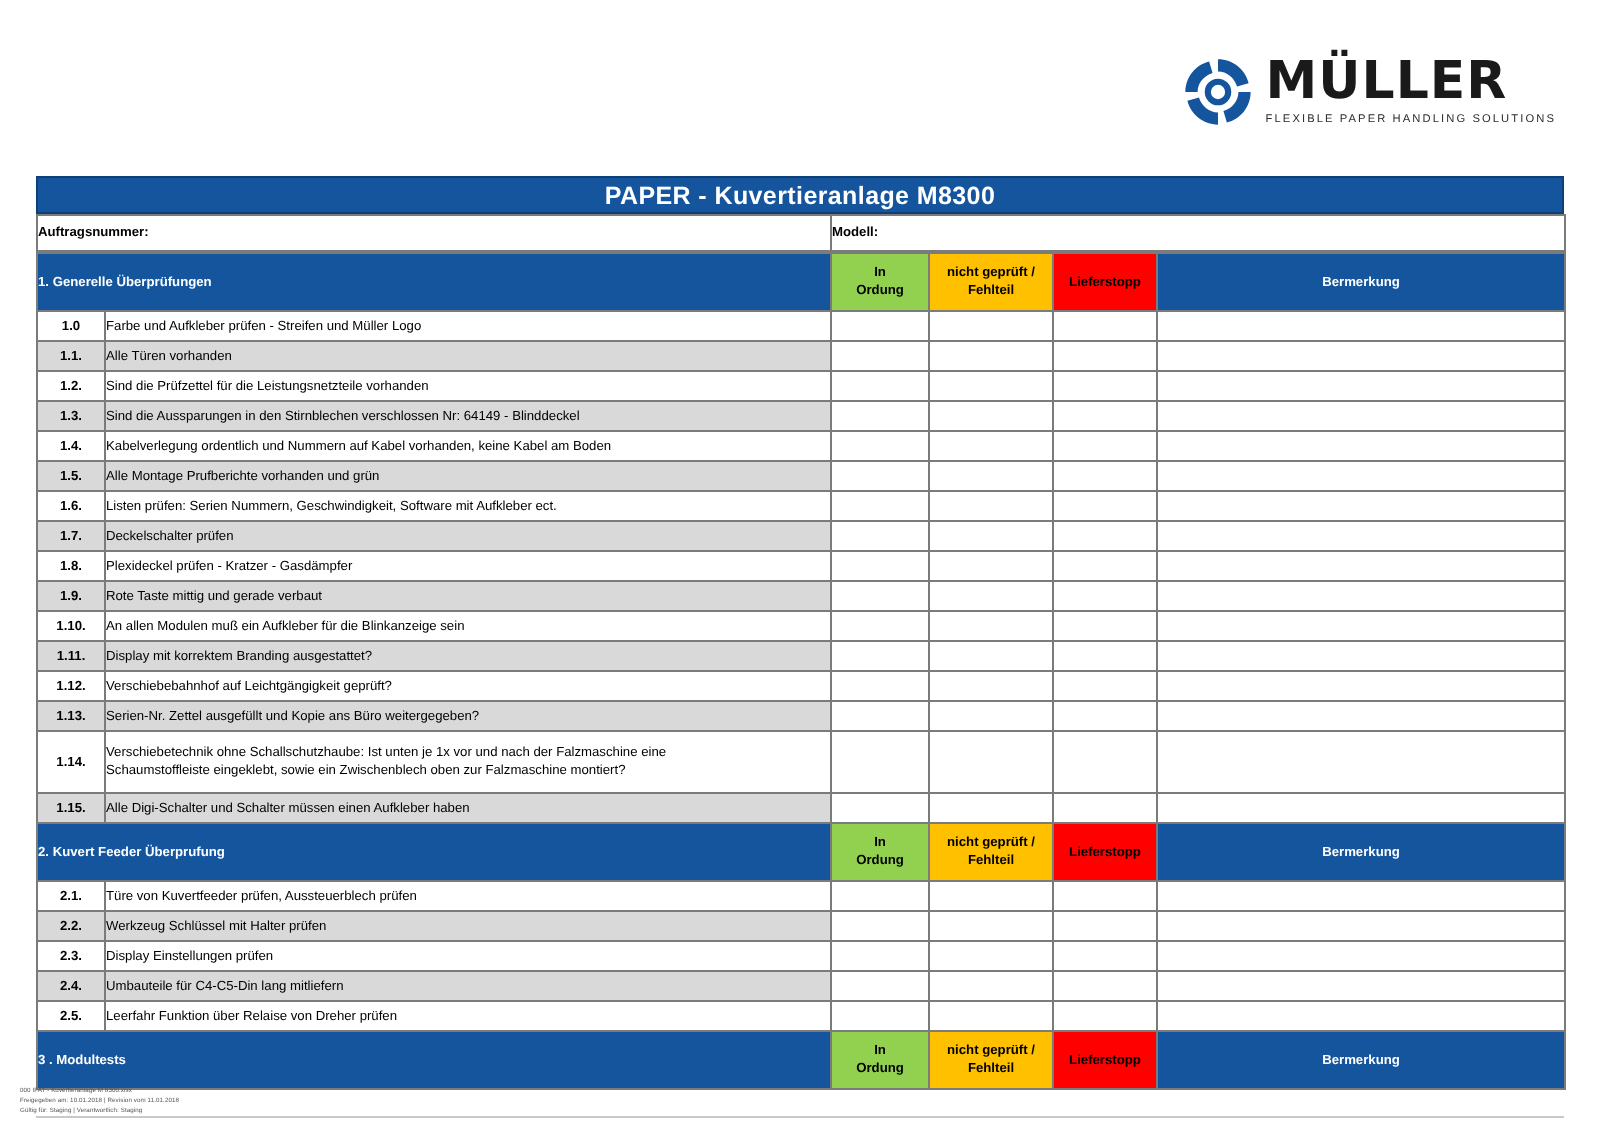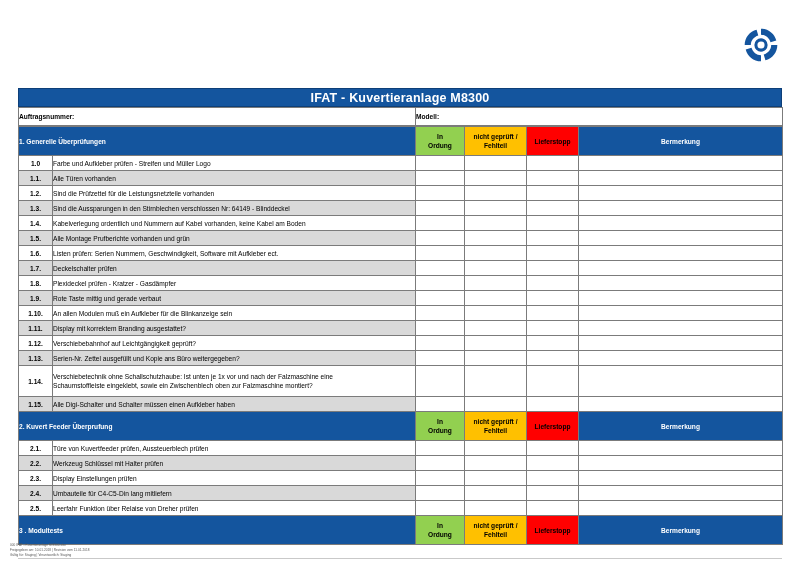--- a/index.html
+++ b/index.html
@@ -163,26 +163,30 @@
       <g fill="#14559E">
         <path d="M50 4 A46 46 0 0 1 96 50 A46 46 0 0 1 50 96 A46 46 0 0 1 4 50 A46 46 0 0 1 50 4 Z
                  M50 14 A36 36 0 0 0 14 50 A36 36 0 0 0 50 86 A36 36 0 0 0 86 50 A36 36 0 0 0 50 14 Z" fill="none"></path>
         <path d="M50 2 C72 2 90 17 95 37 L78 42 C74 29 63 20 50 20 Z"></path>
         <path d="M98 50 C98 72 83 90 63 95 L58 78 C71 74 80 63 80 50 Z"></path>
         <path d="M50 98 C28 98 10 83 5 63 L22 58 C26 71 37 80 50 80 Z"></path>
         <path d="M2 50 C2 28 17 10 37 5 L42 22 C29 26 20 37 20 50 Z"></path>
         <circle cx="50" cy="50" r="15" fill="none" stroke="#14559E" stroke-width="9"></circle>
       </g>
     </svg>
+    <span class="logo-text-block">
+      <span class="logo-word">MÜLLER</span>
+      <span class="logo-tag">FLEXIBLE PAPER HANDLING SOLUTIONS</span>
+    </span>
   </div>
 </div>
 
 <div class="sheet">
 
-  <div class="title-bar">IFAT - Kuvertieranlage M8300</div>
+  <div class="title-bar">PAPER - Kuvertieranlage M8300</div>
 
   <table class="grid">
     <colgroup>
         <col style="width:397px">
         <col style="width:367px">
       </colgroup>
     <tbody>
       <tr class="meta-row">
         <td>Auftragsnummer:</td>
         <td>Modell:</td>

